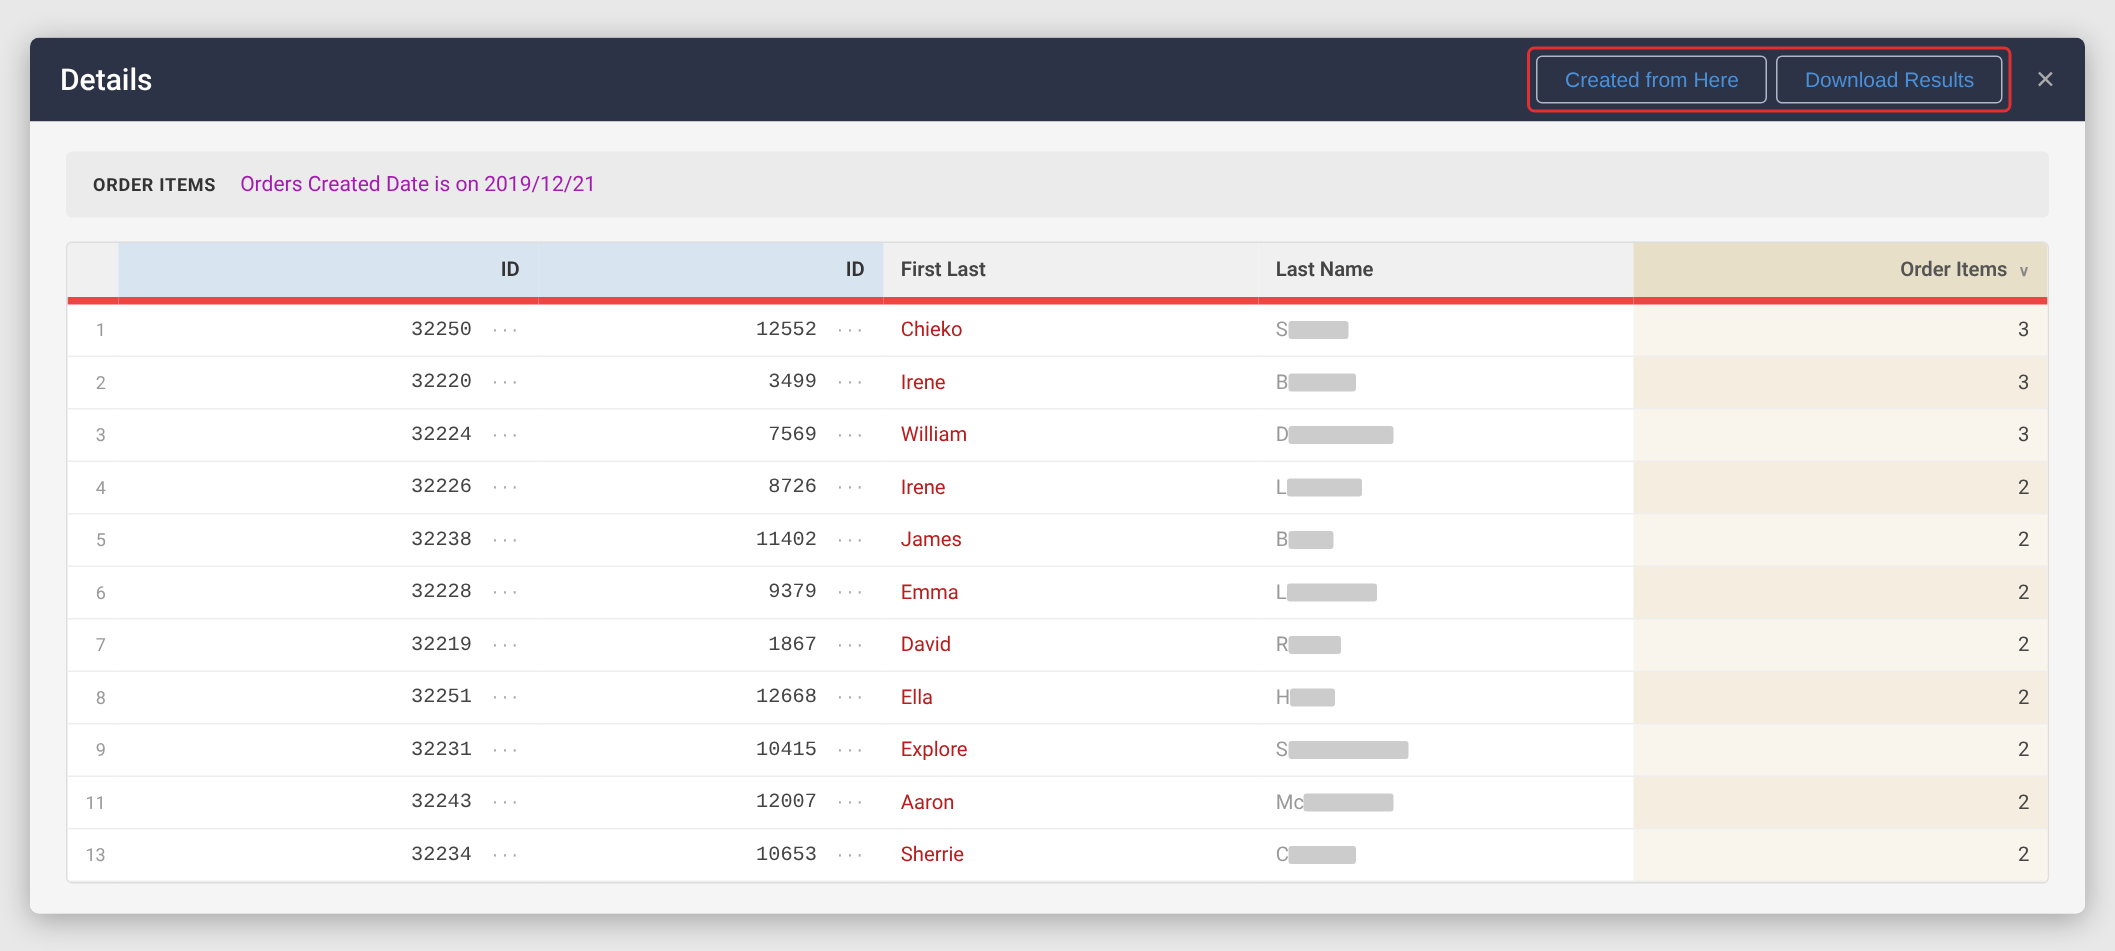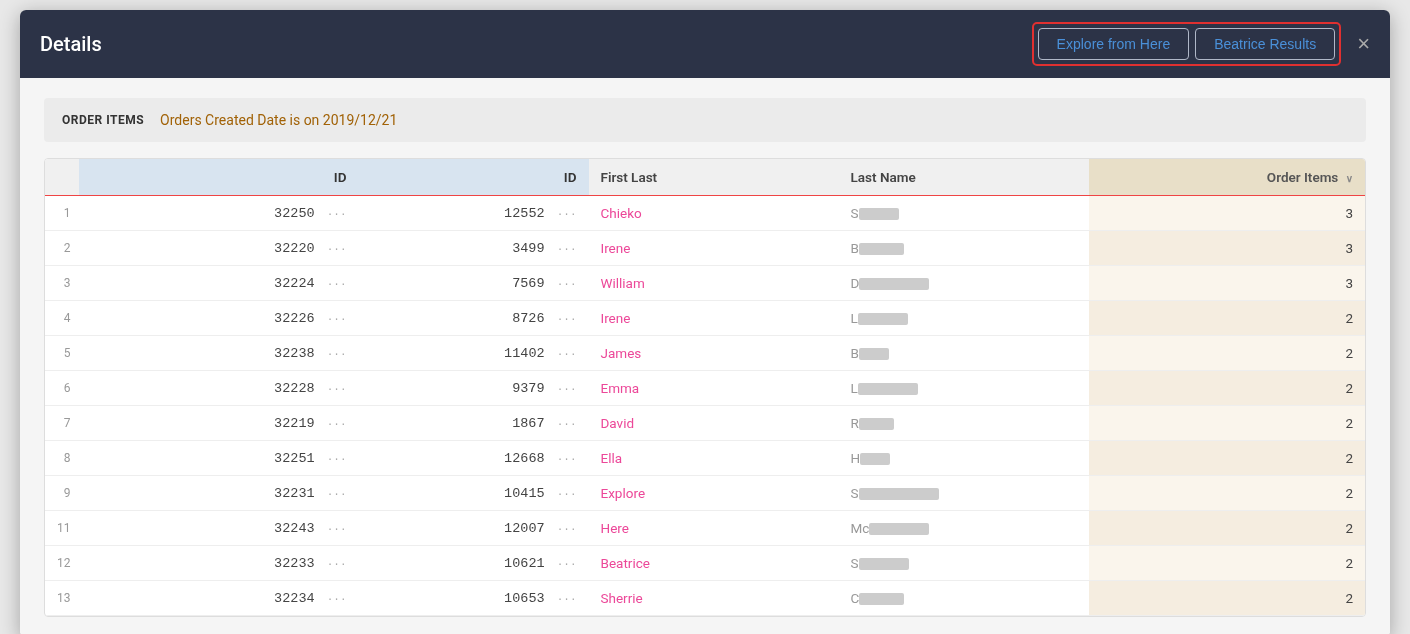--- a/index.html
+++ b/index.html
@@ -19,21 +19,21 @@
       width: 1370px;
       max-width: 100%;
       box-shadow: 0 4px 20px rgba(0,0,0,0.3);
     }
     .modal-header {
       background: #2c3347;
       display: flex;
       align-items: center;
       justify-content: space-between;
       padding: 0 20px;
-      height: 68px;
+      height: 56px;
     }
     .modal-title {
       color: #fff;
       font-size: 20px;
       font-weight: 500;
     }
     .header-actions {
       display: flex;
       align-items: center;
       gap: 0;
@@ -77,42 +77,42 @@
     }
     .filter-label {
       font-size: 12px;
       font-weight: 700;
       color: #333;
       text-transform: uppercase;
       letter-spacing: 0.5px;
     }
     .filter-value {
       font-size: 14px;
-      color: #a16207;
+      color: #a21caf;
     }
     .table-container {
       background: #fff;
       border-radius: 4px;
       overflow: hidden;
       border: 1px solid #ddd;
     }
     table {
       width: 100%;
       border-collapse: collapse;
       font-size: 13.5px;
     }
     thead tr {
       background: #f0f0f0;
     }
     thead th {
       padding: 10px 12px;
       text-align: left;
       font-weight: 600;
       color: #444;
-      border-bottom: 1px solid #ef4444;
+      border-bottom: 5px solid #ef4444;
       white-space: nowrap;
     }
     thead th.id-col {
       background: #d8e4f0;
       color: #333;
       text-align: right;
       width: 280px;
     }
     thead th.id-col2 {
       background: #d8e4f0;
@@ -157,21 +157,21 @@
       color: #444;
       position: relative;
       font-family: Liberation Mono, monospace;
     }
     .id-cell .ellipsis {
       color: #aaa;
       font-size: 11px;
       margin-left: 4px;
     }
     .name-cell {
-      color: #ec4899;
+      color: #b91c1c;
     }
     .lastname-cell {
       color: #999;
       font-style: normal;
     }
     .blurred {
       display: inline-block;
       background: #ccc;
       border-radius: 2px;
       height: 12px;
@@ -191,22 +191,22 @@
   </style>
 </head>
 <body>
 
 <div class="modal">
 
   <div class="modal-header">
     <span class="modal-title">Details</span>
     <div style="display:flex;align-items:center;">
       <div class="header-actions">
-        <button class="header-btn">Explore from Here</button>
-        <button class="header-btn">Beatrice Results</button>
+        <button class="header-btn">Created from Here</button>
+        <button class="header-btn">Download Results</button>
       </div>
       <button class="close-btn">×</button>
     </div>
   </div>
 
   <div class="modal-body">
 
     <div class="filter-bar">
       <span class="filter-label">ORDER ITEMS</span>
       <span class="filter-value">Orders Created Date is on 2019/12/21</span>
@@ -296,30 +296,22 @@
               <td class="id-cell">32231 <span class="ellipsis">···</span></td>
               <td class="id-cell">10415 <span class="ellipsis">···</span></td>
               <td class="name-cell">Explore</td>
               <td class="lastname-cell">S<span class="blurred" style="width:80px;"></span></td>
               <td class="order-cell">2</td>
             </tr>
             <tr>
               <td class="row-num">11</td>
               <td class="id-cell">32243 <span class="ellipsis">···</span></td>
               <td class="id-cell">12007 <span class="ellipsis">···</span></td>
-              <td class="name-cell">Here</td>
+              <td class="name-cell">Aaron</td>
               <td class="lastname-cell">Mc<span class="blurred" style="width:60px;"></span></td>
-              <td class="order-cell">2</td>
-            </tr>
-            <tr>
-              <td class="row-num">12</td>
-              <td class="id-cell">32233 <span class="ellipsis">···</span></td>
-              <td class="id-cell">10621 <span class="ellipsis">···</span></td>
-              <td class="name-cell">Beatrice</td>
-              <td class="lastname-cell">S<span class="blurred" style="width:50px;"></span></td>
               <td class="order-cell">2</td>
             </tr>
             <tr>
               <td class="row-num">13</td>
               <td class="id-cell">32234 <span class="ellipsis">···</span></td>
               <td class="id-cell">10653 <span class="ellipsis">···</span></td>
               <td class="name-cell">Sherrie</td>
               <td class="lastname-cell">C<span class="blurred" style="width:45px;"></span></td>
               <td class="order-cell">2</td>
             </tr>

